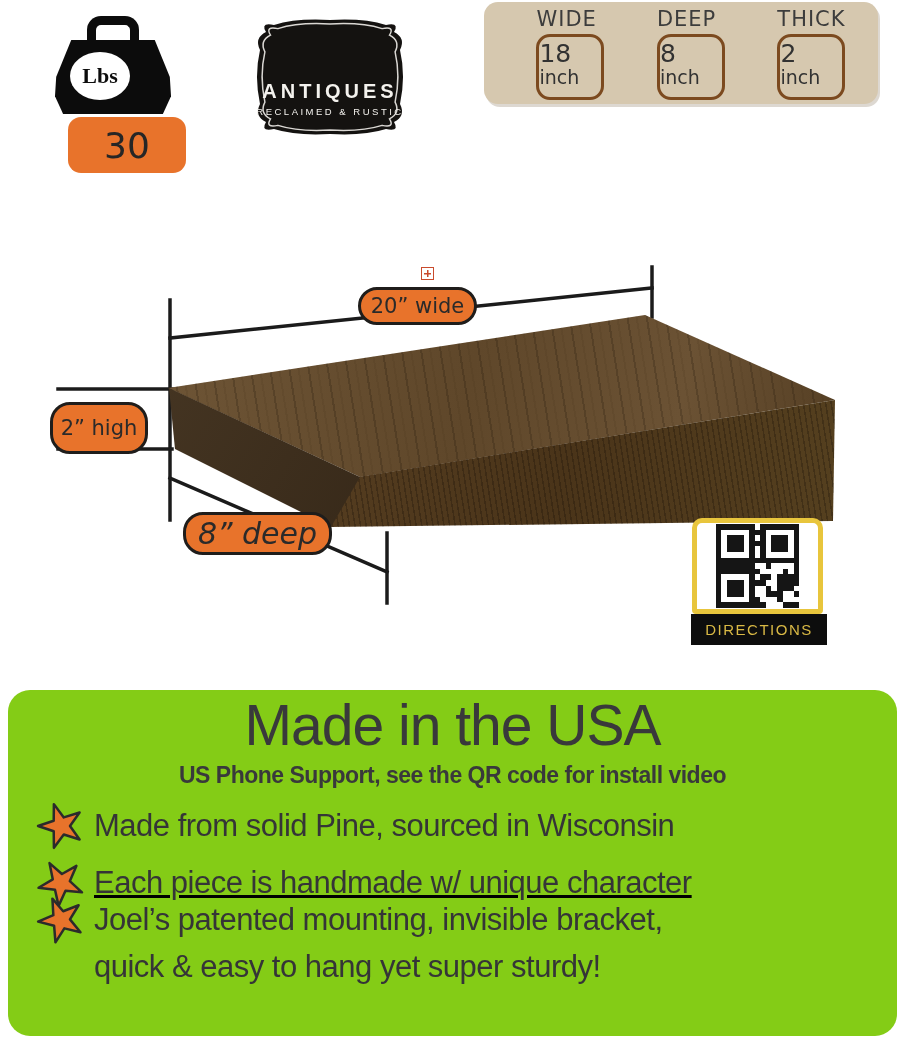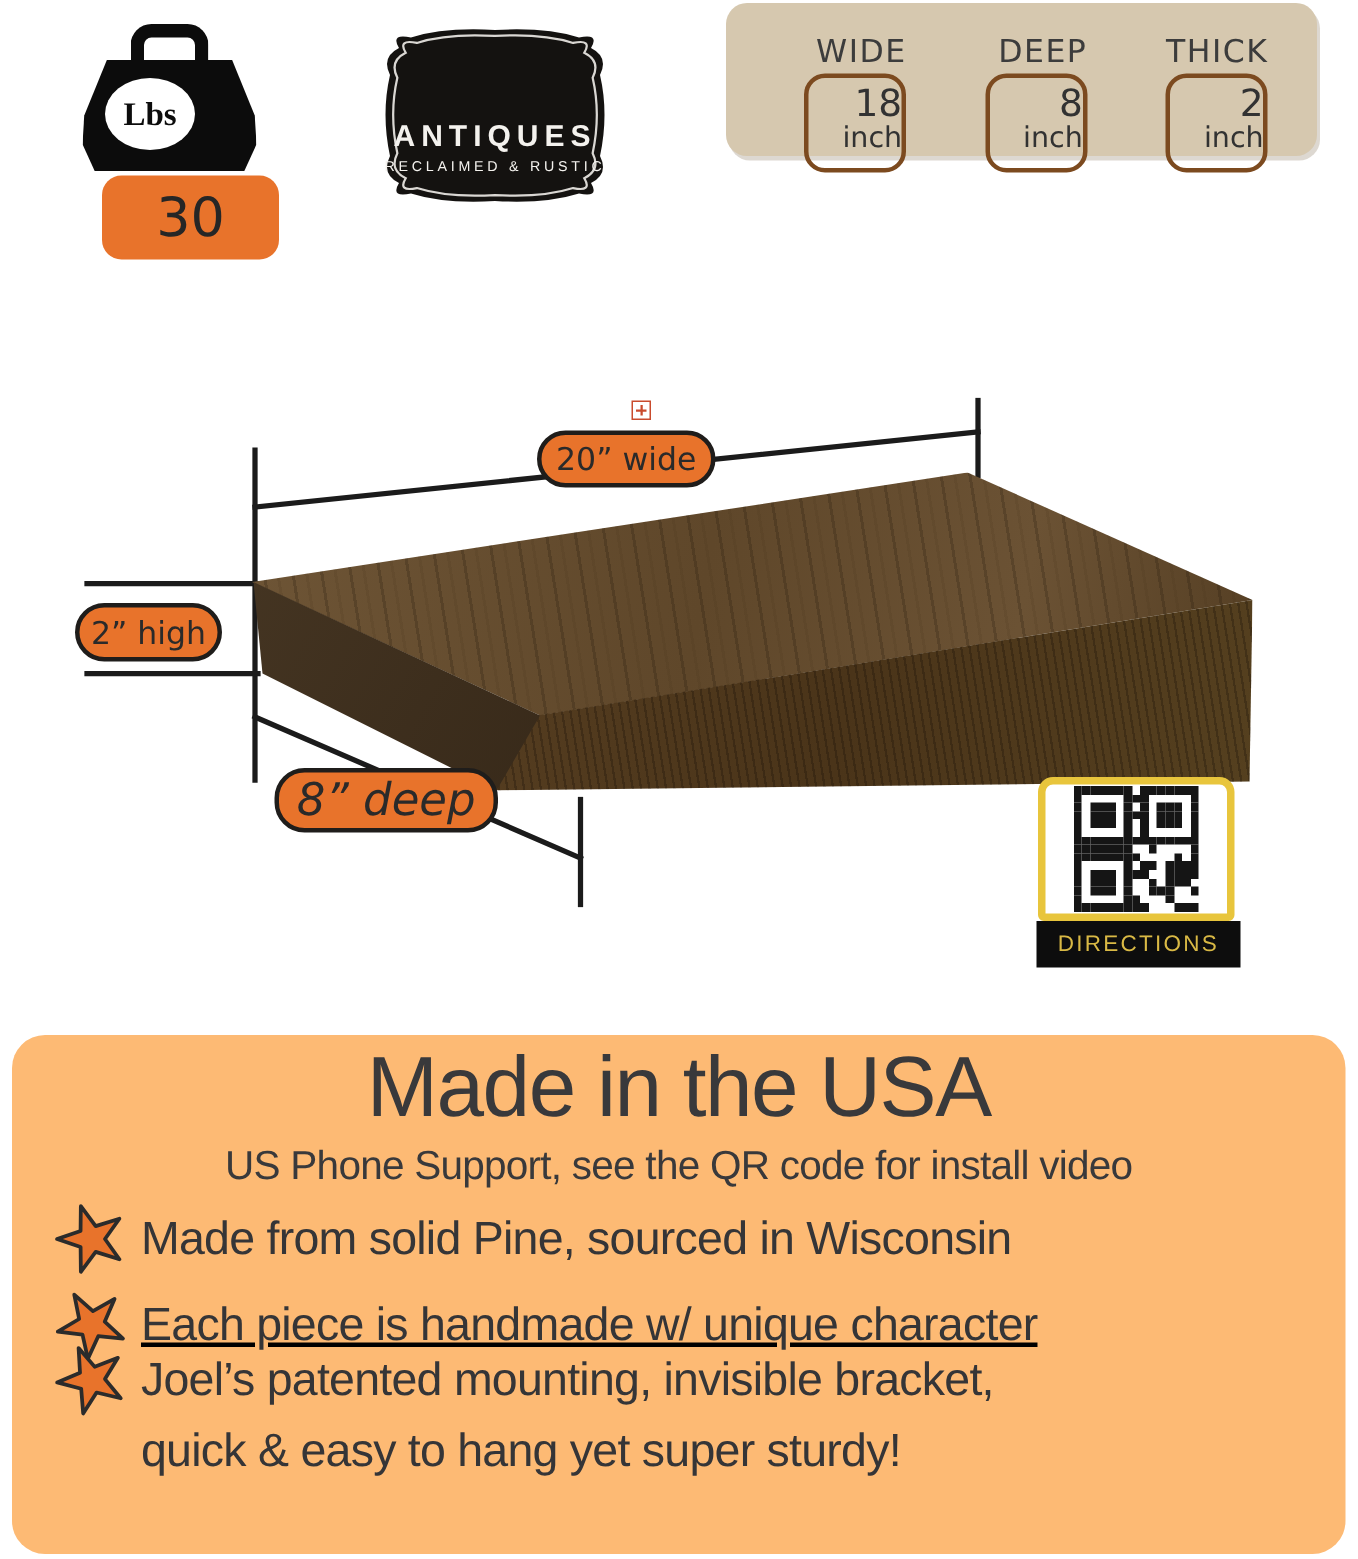--- a/index.html
+++ b/index.html
@@ -24,21 +24,21 @@
   .logo svg{position:absolute;inset:0;}
   .logo .t{position:absolute;left:0;width:100%;text-align:center;color:#f4f2ee;}
   .logo .t1{top:26px;font-size:33px;font-weight:bold;letter-spacing:3px;}
   .logo .t2{top:64px;font-size:20px;font-weight:bold;letter-spacing:4px;}
   .logo .t3{top:90px;font-size:9.5px;letter-spacing:2.5px;}
 
   
   .specs{position:absolute;left:484px;top:2px;width:394px;height:102px;background:#d6c8af;
     border-radius:14px;display:flex;justify-content:space-evenly;
     box-shadow:2px 3px 0 rgba(120,100,70,0.25);}
-  .spec-col{text-align:right;padding-top:20px;margin-left:20px;}
+  .spec-col{text-align:left;padding-top:5px;margin-left:20px;}
   .spec-label{font-size:21px;color:#3c3c3c;letter-spacing:1px;margin-bottom:3px;
     font-family:"DejaVu Sans",sans-serif;}
   .spec-box{width:62px;height:60px;border:3.5px solid #7c4a1f;border-radius:14px;margin:0 auto;
     font-family:"DejaVu Sans",sans-serif;}
   .spec-value{font-size:25px;color:#323232;margin-top:4px;line-height:1.05;}
   .spec-unit{font-size:19px;color:#323232;line-height:1.1;}
 
   
   .dim-lines{position:absolute;left:0;top:0;width:905px;height:660px;}
 
@@ -54,21 +54,21 @@
       repeating-linear-gradient(81deg,rgba(20,12,5,0.28) 0 1.5px,transparent 1.5px 5.5px),
       linear-gradient(100deg,#5c4325,#4a3419 60%,#55401f);}
   .wood-end{clip-path:polygon(9px 78px,200px 167px,171px 217px,15px 139px);
     background:linear-gradient(120deg,#463623,#2e2113 70%);}
 
   
   .pill{position:absolute;background:#e8732b;border:3px solid #1f1d1b;border-radius:20px;
     display:flex;align-items:center;justify-content:center;color:#2a2a2a;
     font-family:"DejaVu Sans",sans-serif;box-sizing:border-box;}
   .pill-wide{left:358px;top:287px;width:119px;height:38px;font-size:21px;}
-  .pill-high{left:50px;top:402px;width:98px;height:39px;font-size:21px;}
+  .pill-high{left:50px;top:402px;width:98px;height:52px;font-size:21px;}
   .pill-deep{left:183px;top:512px;width:149px;height:43px;font-size:30px;font-style:italic;}
 
   .plus-box{position:absolute;left:421px;top:267px;width:13px;height:13px;box-sizing:border-box;
     border:1.5px solid #c94b2d;
     background:
       linear-gradient(#c94b2d,#c94b2d) center/7px 1.5px no-repeat,
       linear-gradient(#c94b2d,#c94b2d) center/1.5px 7px no-repeat;}
 
   
   .qr-box{position:absolute;left:692px;top:518px;width:131px;height:96px;box-sizing:border-box;
@@ -76,25 +76,25 @@
     display:flex;align-items:center;justify-content:center;}
   .qr-grid{display:grid;grid-template-columns:repeat(15,5.6px);grid-auto-rows:5.6px;}
   .qr-grid i{display:block;}
   .qr-grid i.on{background:#151515;}
   .qr-bar{position:absolute;left:691px;top:614px;width:136px;height:31px;background:#0d0d0d;
     color:#d9b945;font-size:15px;letter-spacing:1.5px;display:flex;align-items:center;
     justify-content:center;}
 
   
   .footer-panel{position:absolute;left:8px;top:690px;width:889px;height:346px;
-    background:#fdba74;border-radius:22px;}
+    background:#84cc16;border-radius:22px;}
   .footer-title{position:absolute;left:0;top:2px;width:100%;text-align:center;
     font-size:57px;color:#39393b;letter-spacing:-1px;}
   .footer-subtitle{position:absolute;left:0;top:72px;width:100%;text-align:center;
-    font-size:27px;color:#39393b;letter-spacing:-0.5px;}
+    font-size:23px;color:#39393b;letter-spacing:-0.5px;font-weight:bold;}
   .bullet-row{position:absolute;left:28px;height:48px;display:flex;align-items:center;}
   .bullet-row .star{width:50px;height:50px;flex:0 0 50px;margin-right:8px;}
   .bullet-row .star.hidden{visibility:hidden;}
   .bullet-text{font-size:31px;color:#353537;letter-spacing:-0.5px;white-space:nowrap;}
   .row-1{top:112px;} .row-2{top:169px;text-decoration:underline;} .row-3{top:206px;} .row-4{top:253px;}
 </style>
 </head>
 <body>
 
 <div class="page">

